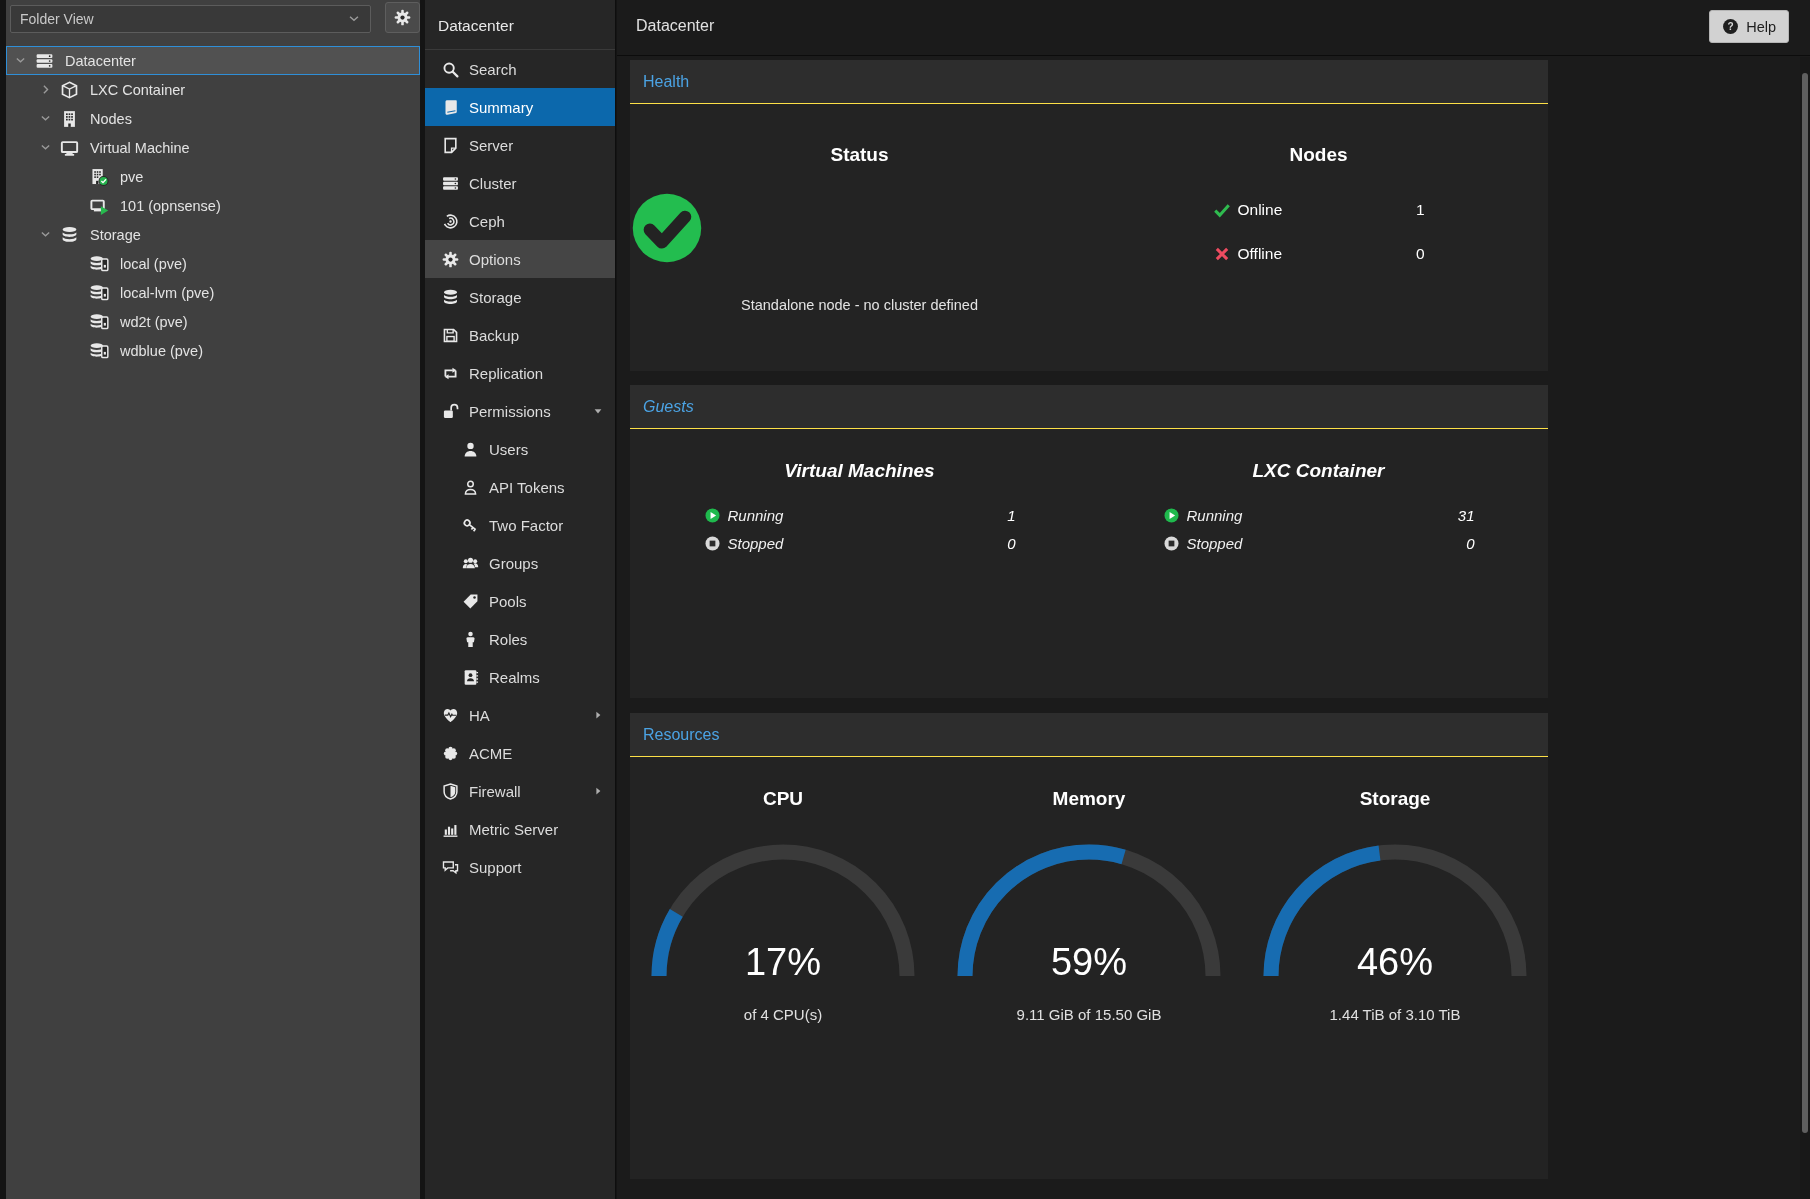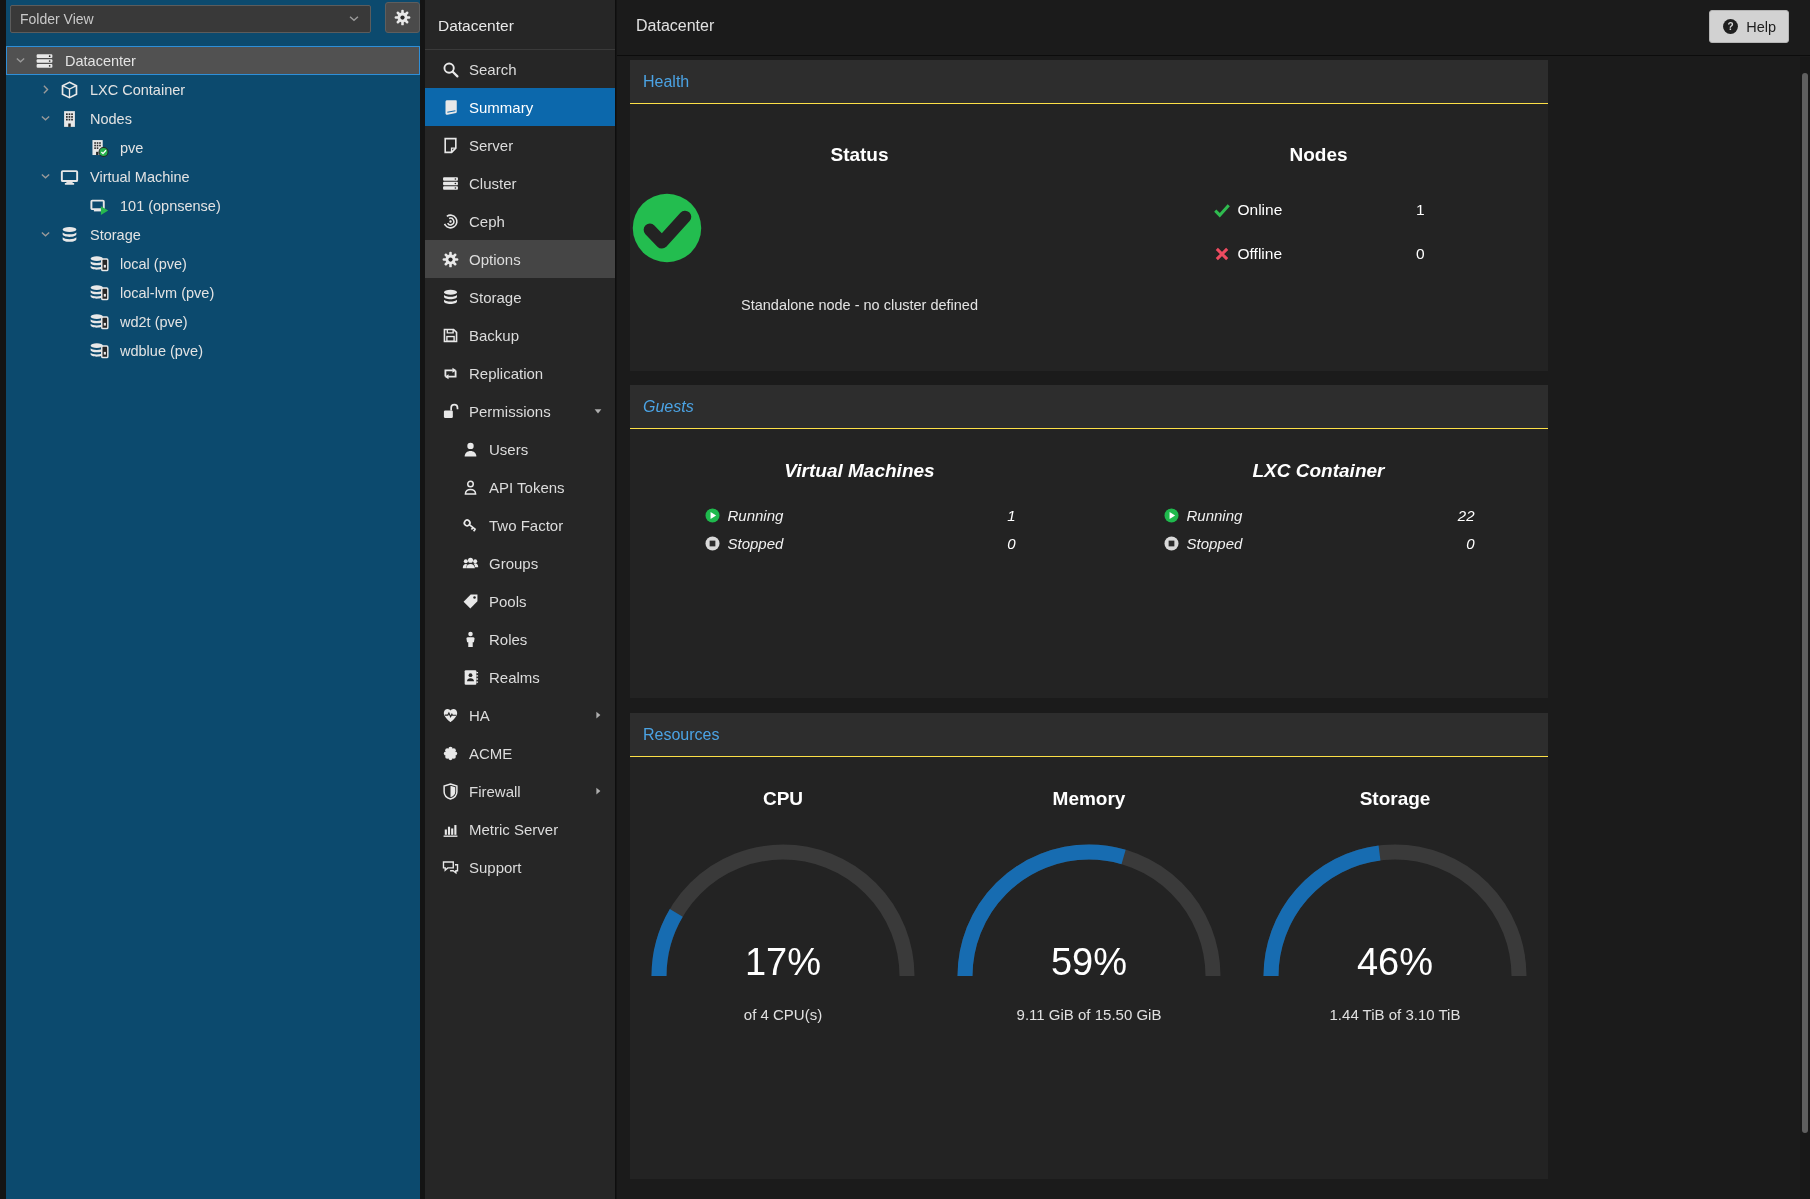--- a/index.html
+++ b/index.html
@@ -1,21 +1,21 @@
 <!DOCTYPE html>
 <html><head>
 <meta charset="utf-8">
 <style>
   * { margin:0; padding:0; box-sizing:border-box; }
   html,body { background:#141414; }
   body { width:1810px; height:1199px; font-family:"Liberation Sans", sans-serif; position:relative; overflow:hidden; }
   .page { position:absolute; inset:0; background:#141414; }
 
   
-  .tree-panel { position:absolute; left:6px; top:0; width:414px; height:100%; background:#0c4a6e; }
+  .tree-panel { position:absolute; left:6px; top:0; width:414px; height:100%; background:#404040; }
   .tree-toolbar { position:relative; height:41px; }
   .combo { position:absolute; left:4px; top:5px; width:361px; height:28px; background:#393939; border:1px solid #5c5c5c;
            border-radius:2px; display:flex; align-items:center; padding:0 9px; color:#c9c9c9; font-size:14px; cursor:pointer; }
   .combo-arrow { margin-left:auto; width:14px; height:14px; }
   .gear-btn { position:absolute; right:0px; top:2px; width:35px; height:31px; background:#4a4a4a; border:1px solid #5e5e5e;
               border-radius:3px; display:flex; align-items:center; justify-content:center; cursor:pointer; }
   .gear-btn .ic { width:17px; height:17px; }
   #tree-rows { padding-top:5px; }
   .tree-row { height:29px; display:flex; align-items:center; font-size:14.5px; color:#e3e3e3; cursor:pointer; }
   .tree-row.l0 { padding-left:8px; }
@@ -175,20 +175,35 @@
                 <rect x="9.5" y="5.4" width="1.5" height="1.5"></rect>
                 <rect x="4.9" y="7.8" width="1.5" height="1.5"></rect>
                 <rect x="7.2" y="7.8" width="1.5" height="1.5"></rect>
                 <rect x="9.5" y="7.8" width="1.5" height="1.5"></rect>
                 <rect x="6.9" y="12" width="2.2" height="3"></rect>
               </g>
             </svg>
           </span>
           <span>Nodes</span>
         </div>
+        <div class="tree-row l1">
+          <span class="twisty">
+            <svg class="ic" viewBox="0 0 16 16" aria-hidden="true">
+              <path d="M3.5 5.5l4.5 4 4.5-4" fill="none" stroke="#9a9a9a" stroke-width="1.7"></path>
+            </svg>
+          </span>
+          <span class="tree-ic">
+            <svg class="ic" viewBox="0 0 16 16" aria-hidden="true">
+              <rect x="1.2" y="2.8" width="13.6" height="8.8" rx="0.8" fill="none" stroke="#e8e8e8" stroke-width="1.7"></rect>
+              <rect x="5.2" y="12.2" width="5.6" height="1.1" fill="#e8e8e8"></rect>
+              <rect x="3.8" y="13.3" width="8.4" height="1.5" rx="0.5" fill="#e8e8e8"></rect>
+            </svg>
+          </span>
+          <span>Virtual Machine</span>
+        </div>
         <div class="tree-row l2">
           <span class="twisty"></span>
           <span class="tree-ic">
             <svg class="ic" viewBox="0 0 16 16" aria-hidden="true">
               <g transform="translate(-1.3 0) scale(0.95)">
                 <rect x="3.2" y="1" width="9.6" height="14" fill="#e8e8e8"></rect>
                 <g fill="#262626">
                   <rect x="4.9" y="3" width="1.5" height="1.5"></rect>
                   <rect x="7.2" y="3" width="1.5" height="1.5"></rect>
                   <rect x="9.5" y="3" width="1.5" height="1.5"></rect>
@@ -198,35 +213,20 @@
                   <rect x="4.9" y="7.8" width="1.5" height="1.5"></rect>
                   <rect x="7.2" y="7.8" width="1.5" height="1.5"></rect>
                   <rect x="6.6" y="12" width="2.2" height="3"></rect>
                 </g>
               </g>
               <circle cx="11.6" cy="11.5" r="4" fill="#25b24c" stroke="#262626" stroke-width="0.9"></circle>
               <path d="M9.7 11.6l1.4 1.4 2.7-3" stroke="#ffffff" stroke-width="1.2" fill="none"></path>
             </svg>
           </span>
           <span>pve</span>
-        </div>
-        <div class="tree-row l1">
-          <span class="twisty">
-            <svg class="ic" viewBox="0 0 16 16" aria-hidden="true">
-              <path d="M3.5 5.5l4.5 4 4.5-4" fill="none" stroke="#9a9a9a" stroke-width="1.7"></path>
-            </svg>
-          </span>
-          <span class="tree-ic">
-            <svg class="ic" viewBox="0 0 16 16" aria-hidden="true">
-              <rect x="1.2" y="2.8" width="13.6" height="8.8" rx="0.8" fill="none" stroke="#e8e8e8" stroke-width="1.7"></rect>
-              <rect x="5.2" y="12.2" width="5.6" height="1.1" fill="#e8e8e8"></rect>
-              <rect x="3.8" y="13.3" width="8.4" height="1.5" rx="0.5" fill="#e8e8e8"></rect>
-            </svg>
-          </span>
-          <span>Virtual Machine</span>
         </div>
         <div class="tree-row l2">
           <span class="twisty"></span>
           <span class="tree-ic">
             <svg class="ic" viewBox="0 0 16 16" aria-hidden="true">
               <rect x="0.8" y="3.2" width="11" height="7.6" rx="0.8" fill="none" stroke="#e8e8e8" stroke-width="1.7"></rect>
               <rect x="3" y="11.4" width="6.6" height="1.4" fill="#e8e8e8"></rect>
               <path d="M9.2 8.2l6.6 3.9-6.6 3.9z" fill="#27b94e"></path>
             </svg>
           </span>
@@ -678,21 +678,21 @@
               <div class="col-hd">LXC Container</div>
               <div class="g-rows">
                 <div class="g-row">
                   <span class="kv-ic">
                     <svg class="ic" viewBox="0 0 16 16" aria-hidden="true">
                       <circle cx="8" cy="8" r="6.6" fill="#1fb94d"></circle>
                       <path d="M6.2 4.8l5.2 3.2-5.2 3.2z" fill="#ffffff"></path>
                     </svg>
                   </span>
                   <span class="g-label">Running</span>
-                  <span class="g-value">22</span>
+                  <span class="g-value">31</span>
                 </div>
                 <div class="g-row">
                   <span class="kv-ic">
                     <svg class="ic" viewBox="0 0 16 16" aria-hidden="true">
                       <circle cx="8" cy="8" r="6.6" fill="#d9d9d9"></circle>
                       <rect x="5.3" y="5.3" width="5.4" height="5.4" fill="#2b2b2b"></rect>
                     </svg>
                   </span>
                   <span class="g-label">Stopped</span>
                   <span class="g-value">0</span>

